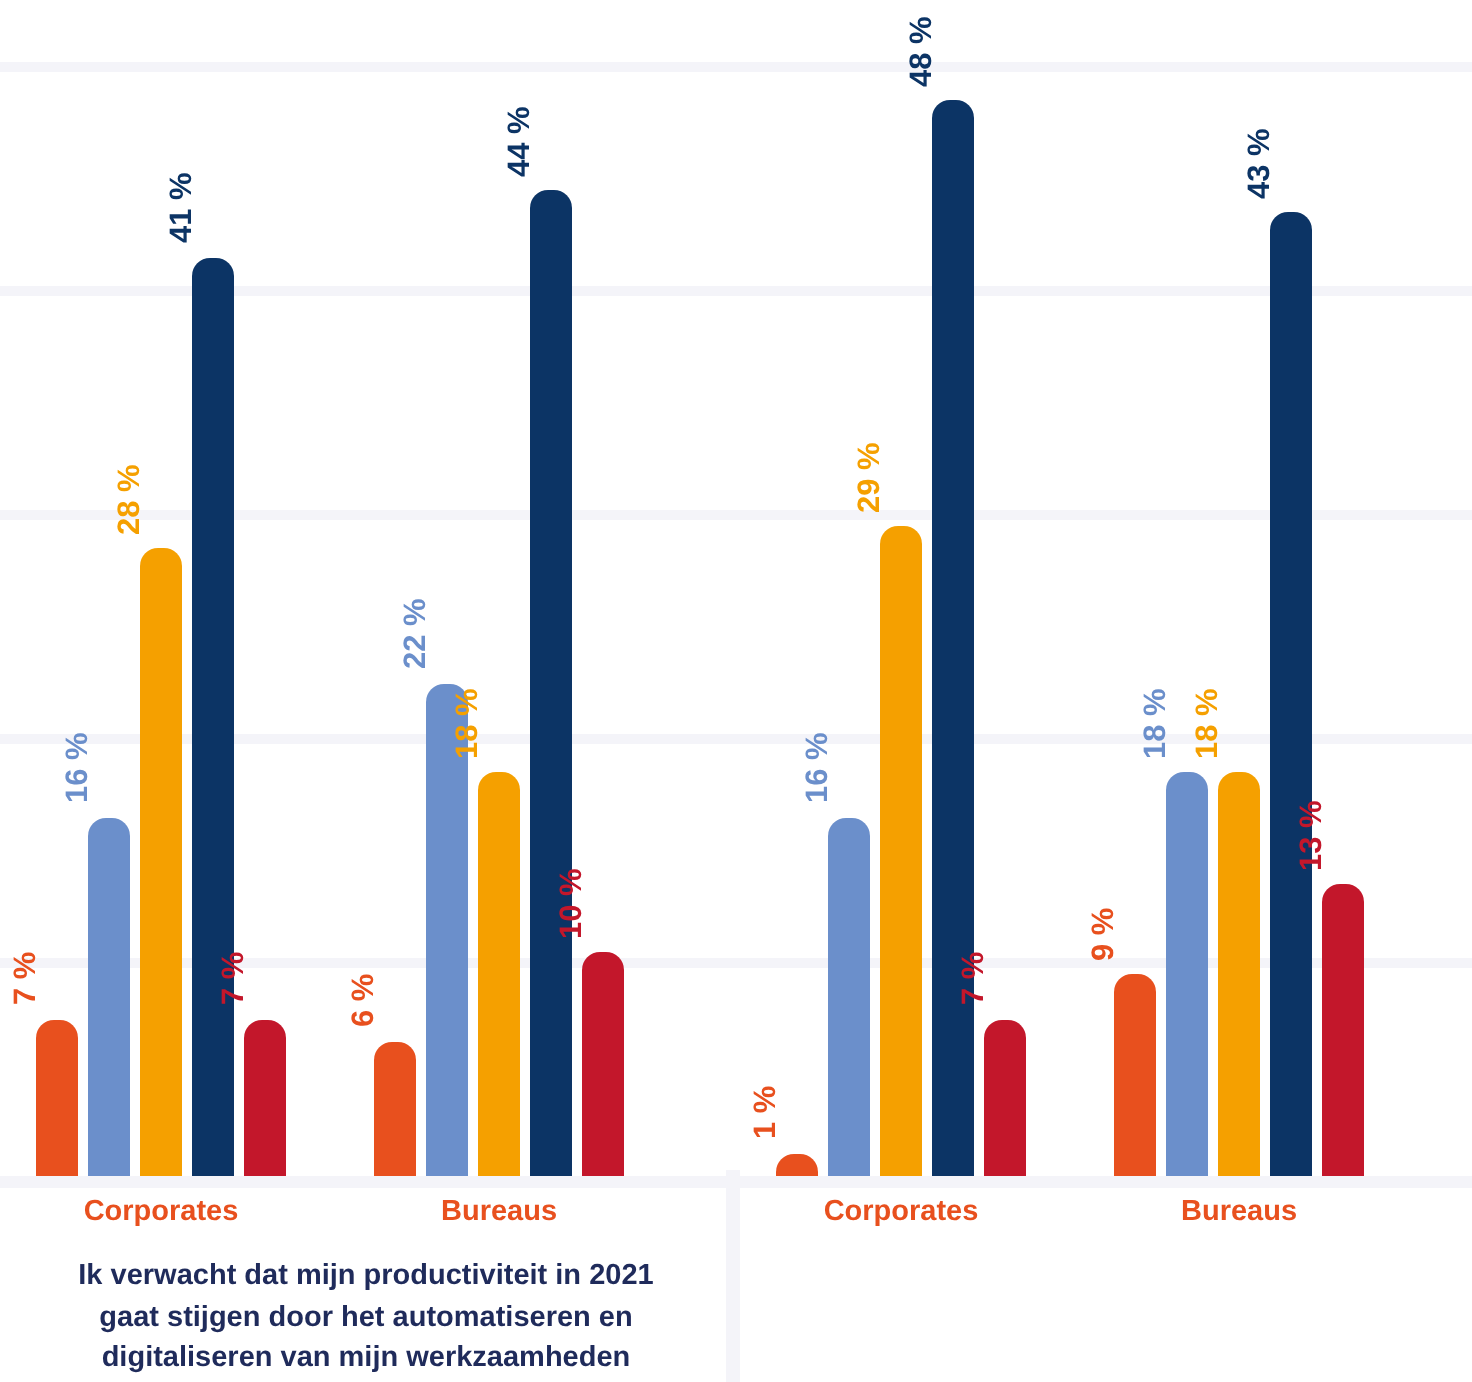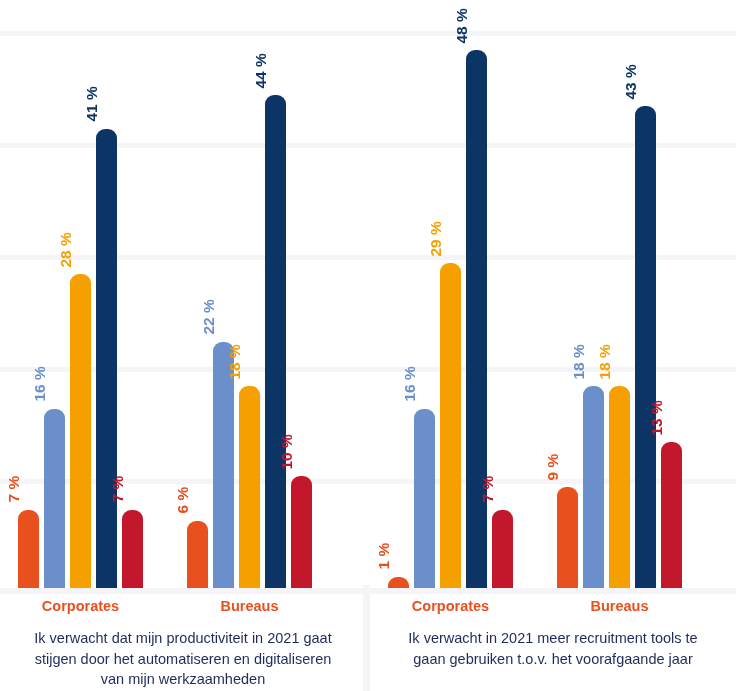--- a/index.html
+++ b/index.html
@@ -71,21 +71,21 @@
   }
 
   
   .caption{
     position:absolute;
     top:628px;
     left:0;
     width:366px;
     text-align:center;
     font-size:14.5px;
-    font-weight:normal;
+    font-weight:bold;
     color:#1F2B5B;
     line-height:1.42;
     padding:0 24px;
     box-sizing:border-box;
   }
 </style>
 </head>
 <body>
 
 <div id="root">
@@ -196,16 +196,15 @@
             <div class="bar-label" style="color: rgb(12, 52, 101); bottom: 488.6px;">43 %</div>
           </div>
           <div class="bar-slot" style="left: 104px;">
             <div class="bar" style="height: 145.6px; background: rgb(195, 23, 43);"></div>
             <div class="bar-label" style="color: rgb(195, 23, 43); bottom: 152.6px;">13 %</div>
           </div>
         </div>
       </div>
     <div class="cat-label" style="left: 18px; width: 125px;">Corporates</div>
     <div class="cat-label" style="left: 187px; width: 125px;">Bureaus</div>
-    <div class="caption">Ik verwacht in 2021 meer recruitment tools te gaan gebruiken t.o.v. het voorafgaande jaar</div>
   </div>
 
 </div>
 
 </body></html>

